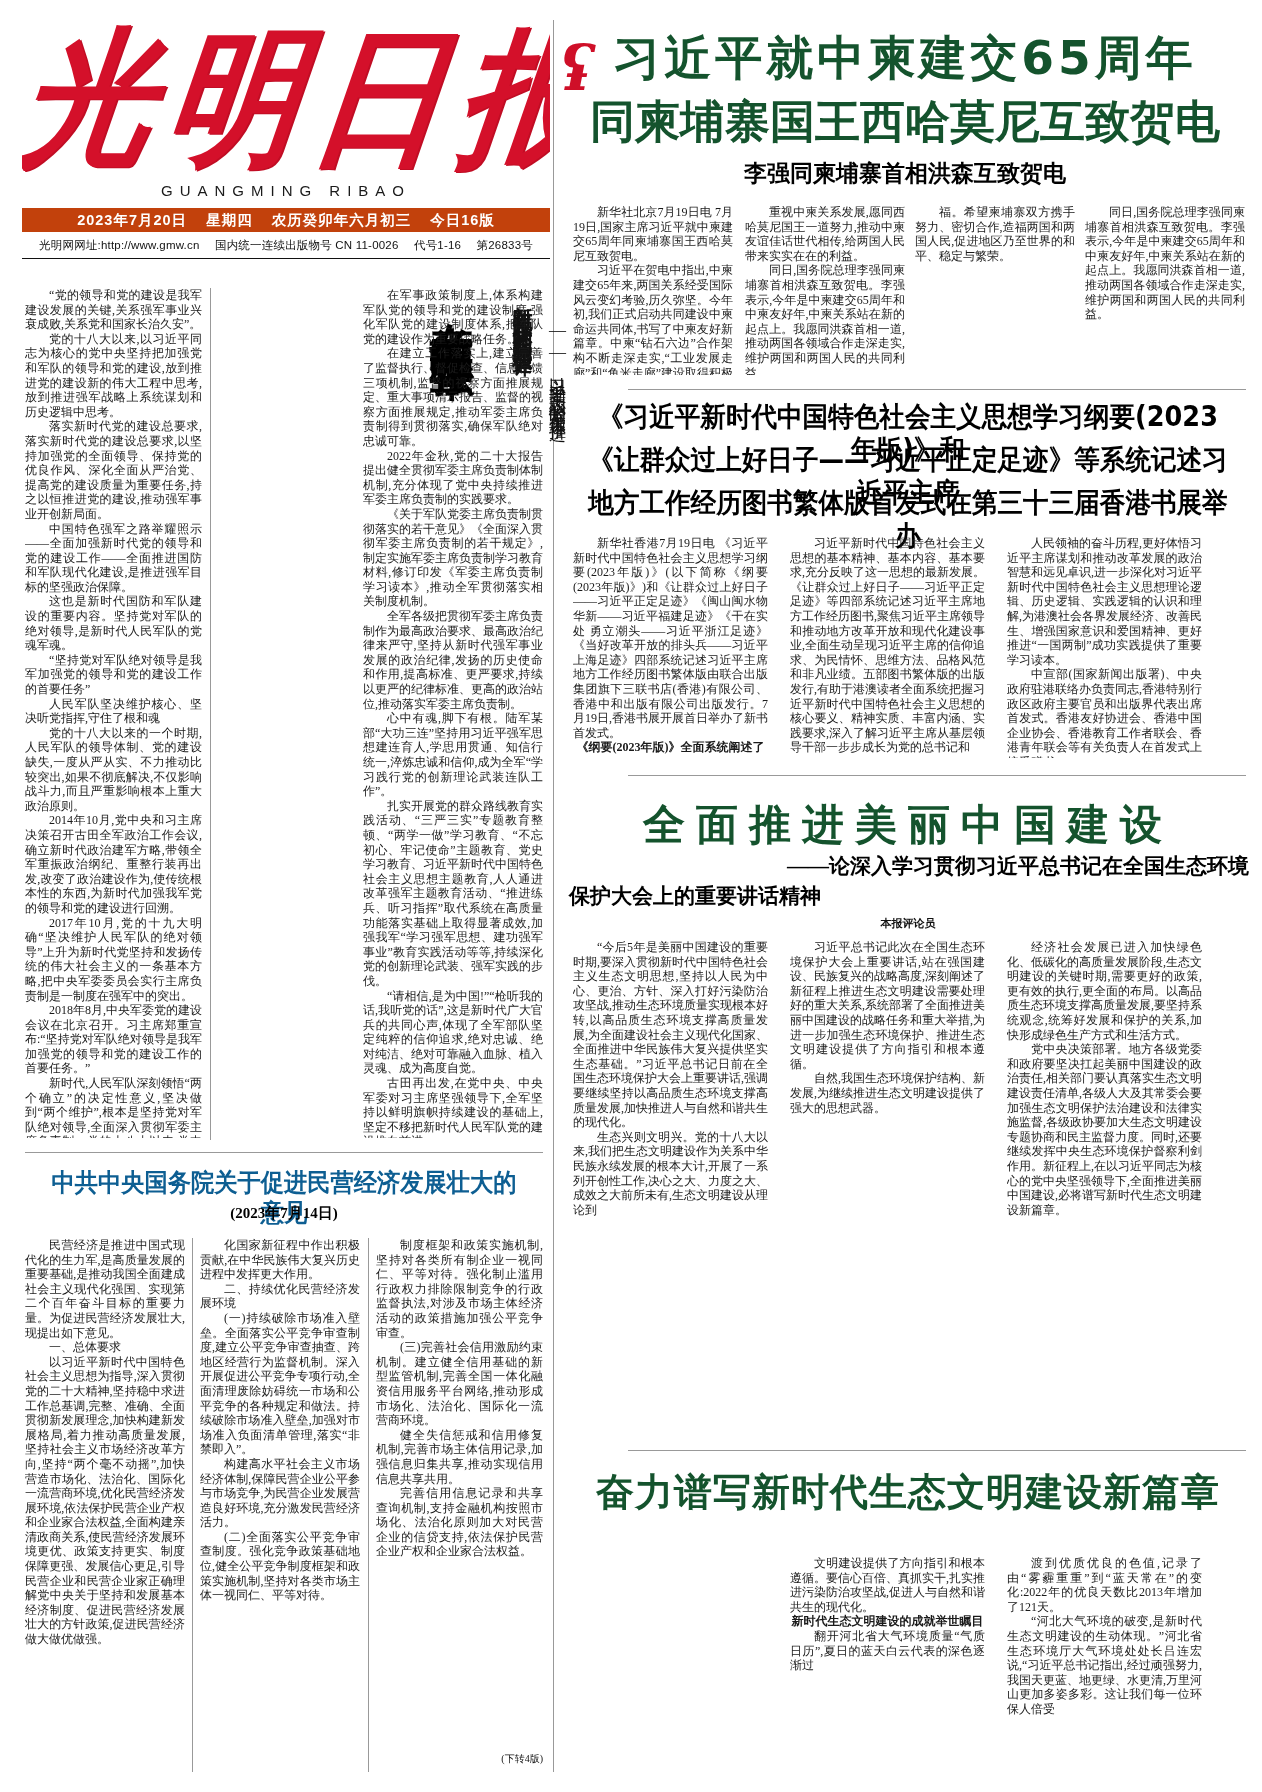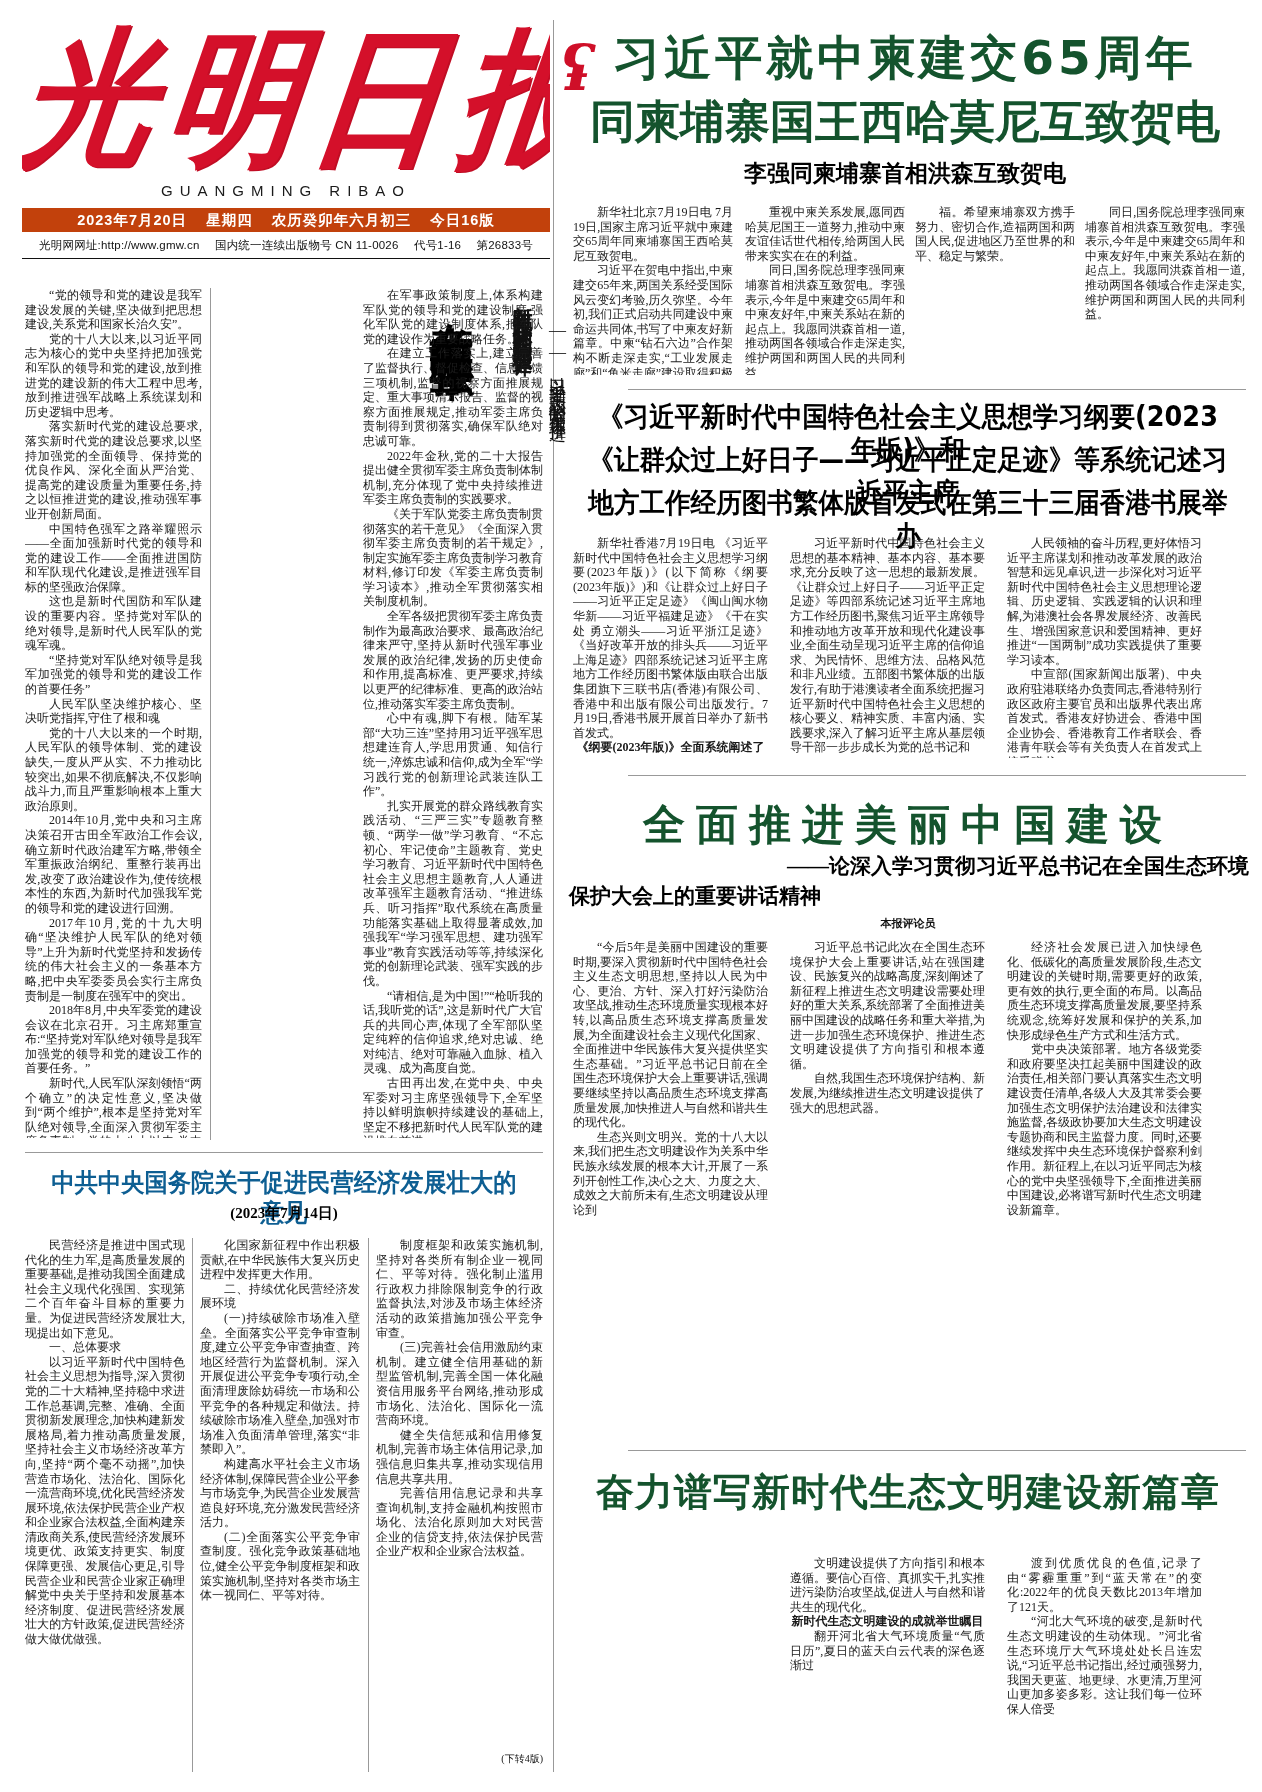--- a/index.html
+++ b/index.html
@@ -161,21 +161,21 @@
 
   <div class="vrule" style="left:553px; top:20px; height:1752px;"></div>
 
   <div class="v-title-main" style="right:780px; top:288px; height:610px; font-size:44px; color:#000;">在党的旗帜下奋斗强军</div>
 
   <div class="v-title-sub" style="right:725px; top:290px; height:520px; font-size:20px;">新时代人民军队党的领导和党的建设述评</div>
 
   <div class="v-title-sub" style="right:693px; top:320px; height:510px; font-size:17px; font-weight:400;">——以习近平同志为核心的党中央领导推进</div>
 
   <div class="col" id="lf-c1" style="left:25px; top:288px; width:177px; height:850px;">
-      <p>“党的领导和党的建设是我军建设发展的关键,坚决做到把思想建设,关系党和国家长治久安”。</p>
+      <p>“党的领导和党的建设是我军建设发展的关键,关系强军事业兴衰成败,关系党和国家长治久安”。</p>
       <p>党的十八大以来,以习近平同志为核心的党中央坚持把加强党和军队的领导和党的建设,放到推进党的建设新的伟大工程中思考,放到推进强军战略上系统谋划和历史逻辑中思考。</p>
       <p>落实新时代党的建设总要求,落实新时代党的建设总要求,以坚持加强党的全面领导、保持党的优良作风、深化全面从严治党、提高党的建设质量为重要任务,持之以恒推进党的建设,推动强军事业开创新局面。</p>
       <p>中国特色强军之路举耀照示——全面加强新时代党的领导和党的建设工作——全面推进国防和军队现代化建设,是推进强军目标的坚强政治保障。</p>
       <p>这也是新时代国防和军队建设的重要内容。坚持党对军队的绝对领导,是新时代人民军队的党魂军魂。</p>
       <p>“坚持党对军队绝对领导是我军加强党的领导和党的建设工作的首要任务”</p>
       <p>人民军队坚决维护核心、坚决听党指挥,守住了根和魂</p>
       <p>党的十八大以来的一个时期,人民军队的领导体制、党的建设缺失,一度从严从实、不力推动比较突出,如果不彻底解决,不仅影响战斗力,而且严重影响根本上重大政治原则。</p>
       <p>2014年10月,党中央和习主席决策召开古田全军政治工作会议,确立新时代政治建军方略,带领全军重振政治纲纪、重整行装再出发,改变了政治建设作为,使传统根本性的东西,为新时代加强我军党的领导和党的建设进行回溯。</p>
       <p>2017年10月,党的十九大明确“坚决维护人民军队的绝对领导”上升为新时代党坚持和发扬传统的伟大社会主义的一条基本方略,把中央军委委员会实行主席负责制是一制度在强军中的突出。</p>
       <p>2018年8月,中央军委党的建设会议在北京召开。习主席郑重宣布:“坚持党对军队绝对领导是我军加强党的领导和党的建设工作的首要任务。”</p>

